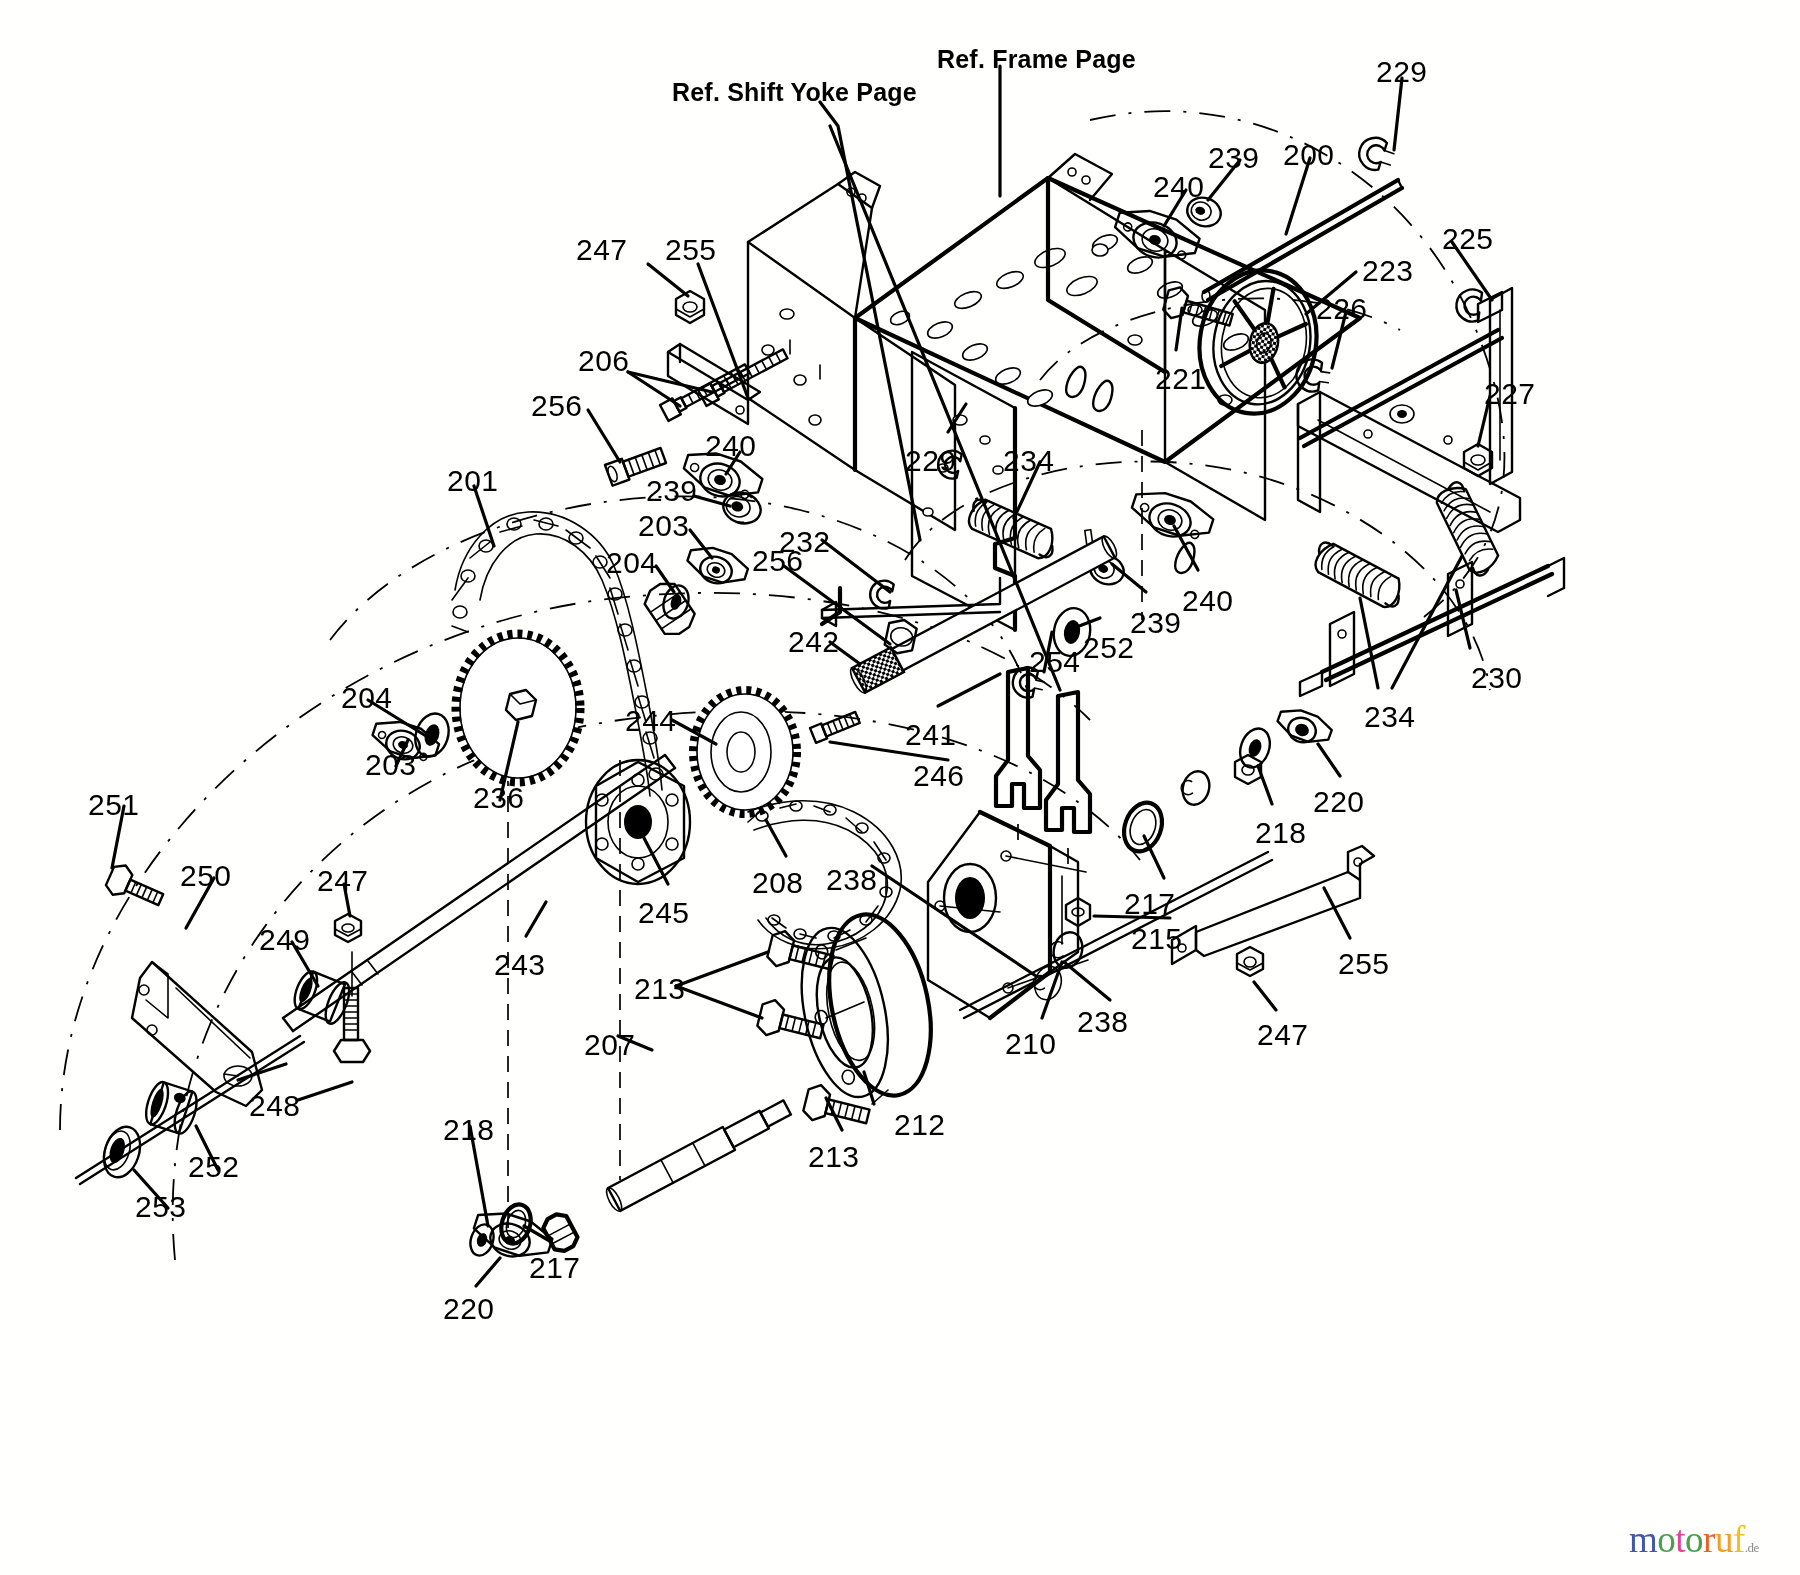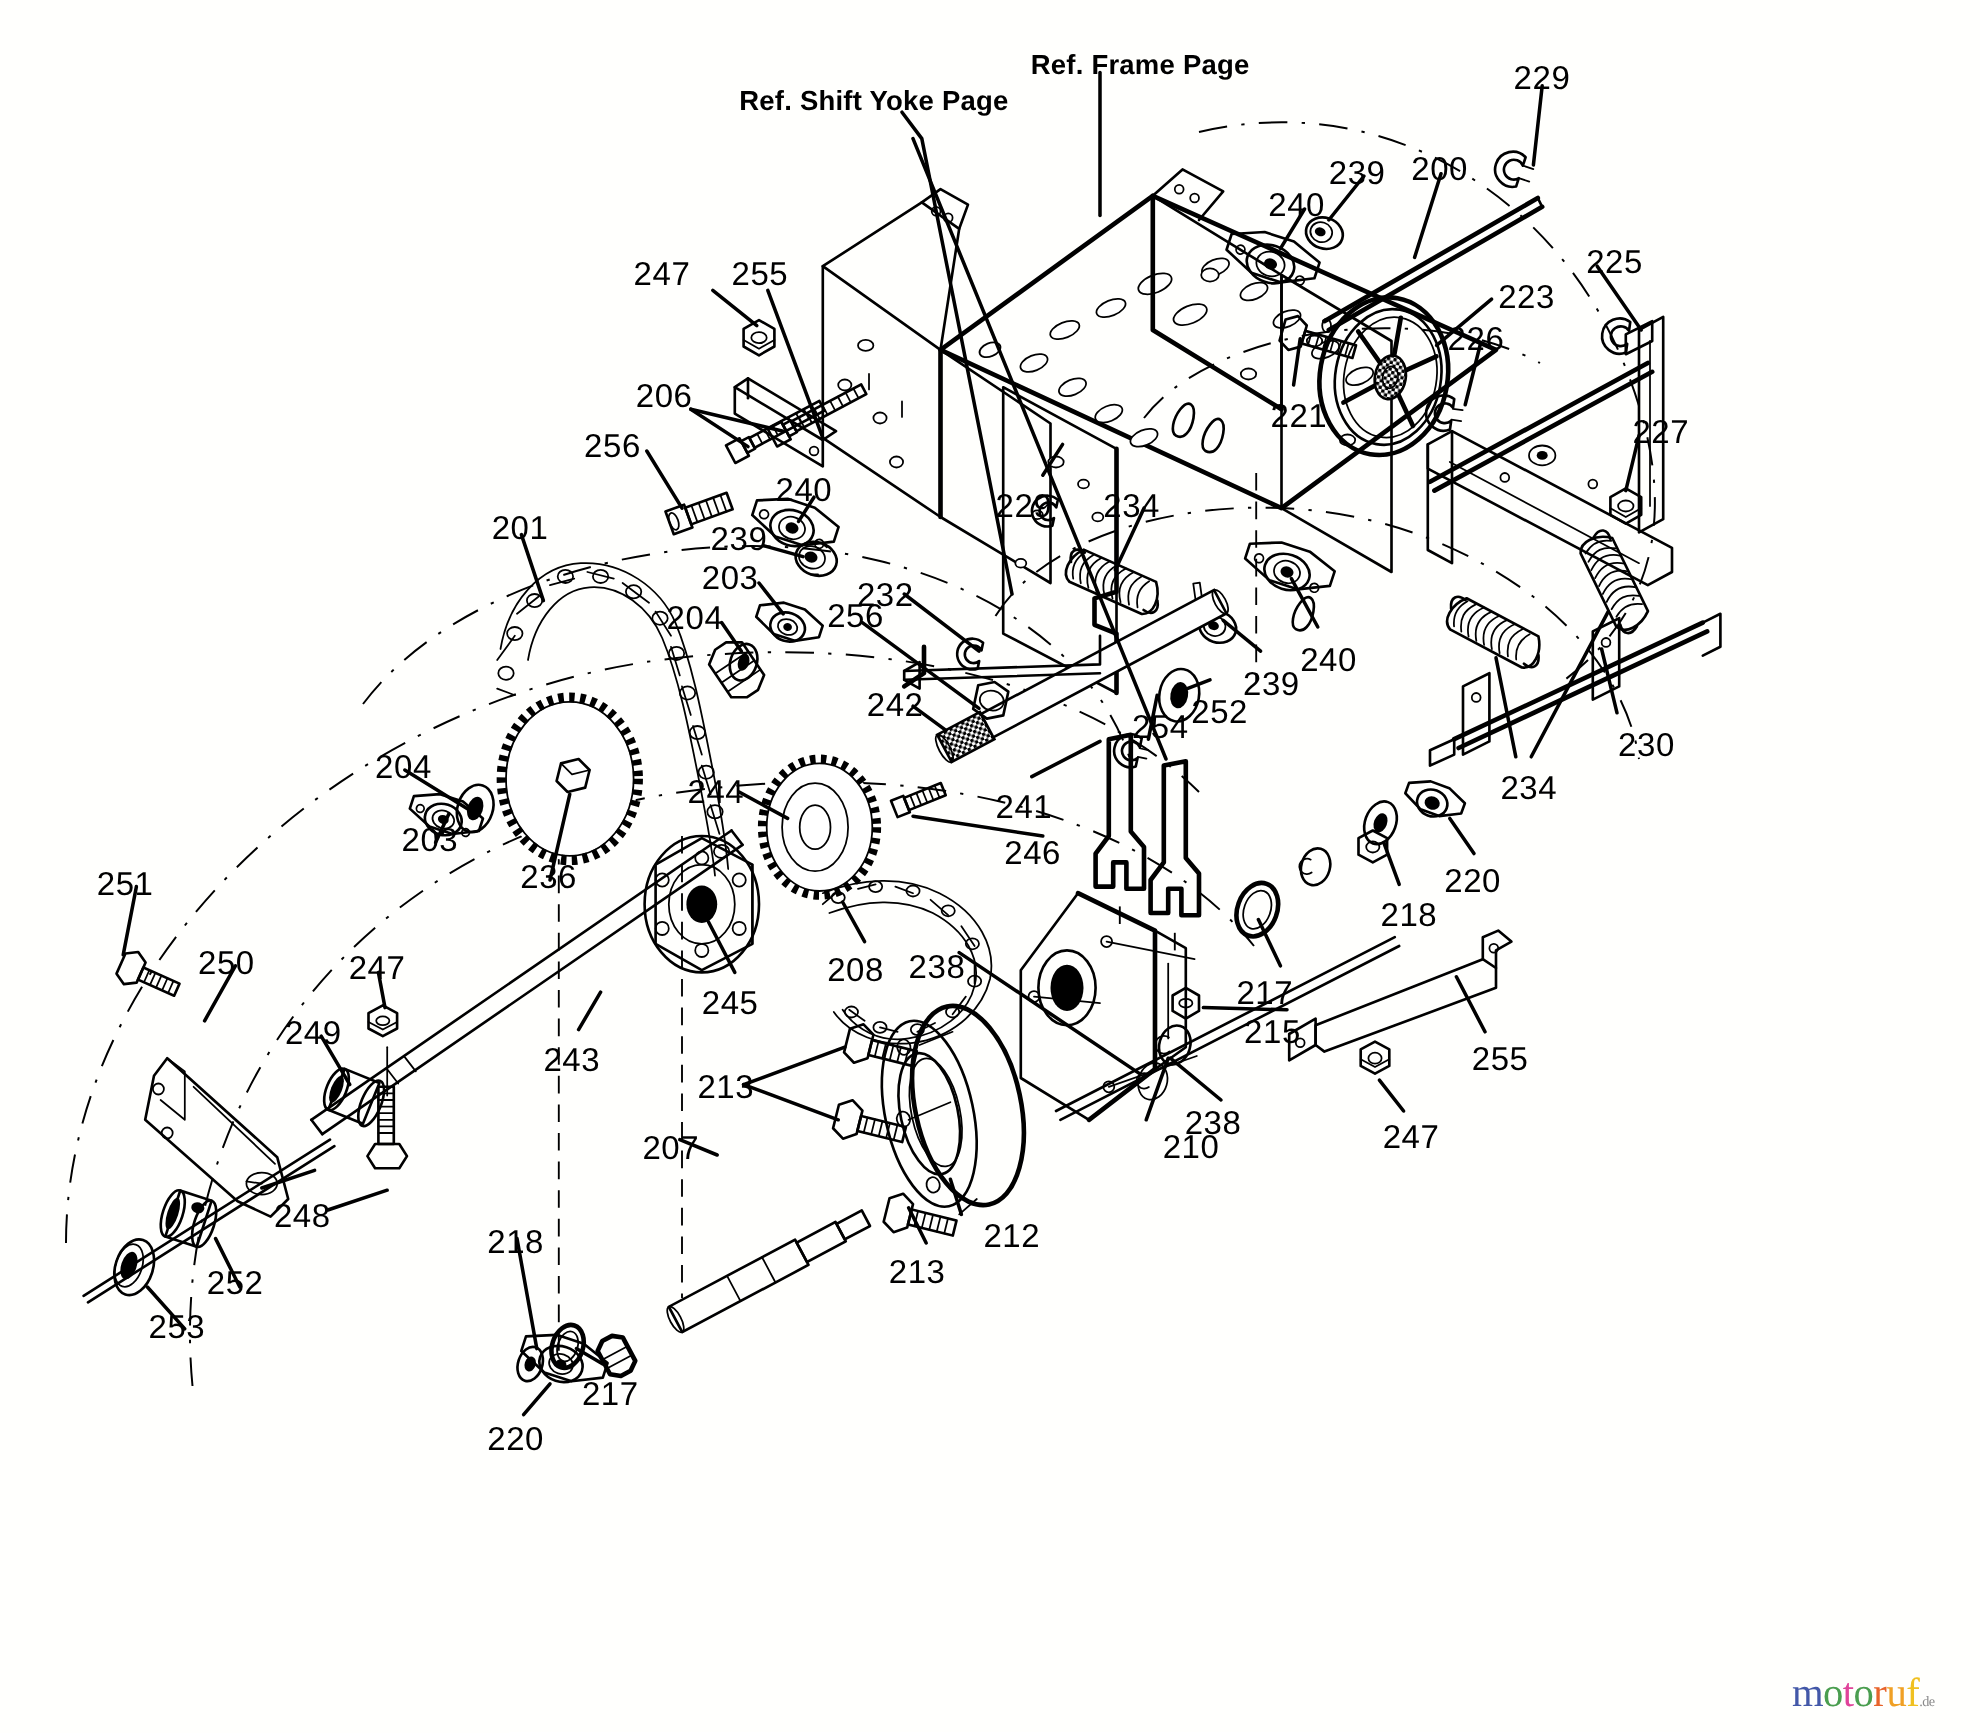--- a/index.html
+++ b/index.html
@@ -820,21 +820,21 @@
       <div class="callout" style="left: 88px; top: 790px;">251</div>
       <div class="callout" style="left: 180px; top: 861px;">250</div>
       <div class="callout" style="left: 317px; top: 866px;">247</div>
       <div class="callout" style="left: 259px; top: 925px;">249</div>
       <div class="callout" style="left: 638px; top: 898px;">245</div>
       <div class="callout" style="left: 1338px; top: 949px;">255</div>
       <div class="callout" style="left: 1257px; top: 1020px;">247</div>
       <div class="callout" style="left: 494px; top: 950px;">243</div>
       <div class="callout" style="left: 634px; top: 974px;">213</div>
       <div class="callout" style="left: 1077px; top: 1007px;">238</div>
-      <div class="callout" style="left: 1057px; top: 1029px;">210</div>
+      <div class="callout" style="left: 1005px; top: 1029px;">210</div>
       <div class="callout" style="left: 584px; top: 1030px;">207</div>
       <div class="callout" style="left: 249px; top: 1091px;">248</div>
       <div class="callout" style="left: 894px; top: 1110px;">212</div>
       <div class="callout" style="left: 808px; top: 1142px;">213</div>
       <div class="callout" style="left: 443px; top: 1115px;">218</div>
       <div class="callout" style="left: 188px; top: 1152px;">252</div>
       <div class="callout" style="left: 135px; top: 1192px;">253</div>
       <div class="callout" style="left: 529px; top: 1253px;">217</div>
       <div class="callout" style="left: 443px; top: 1294px;">220</div>
     </div>

